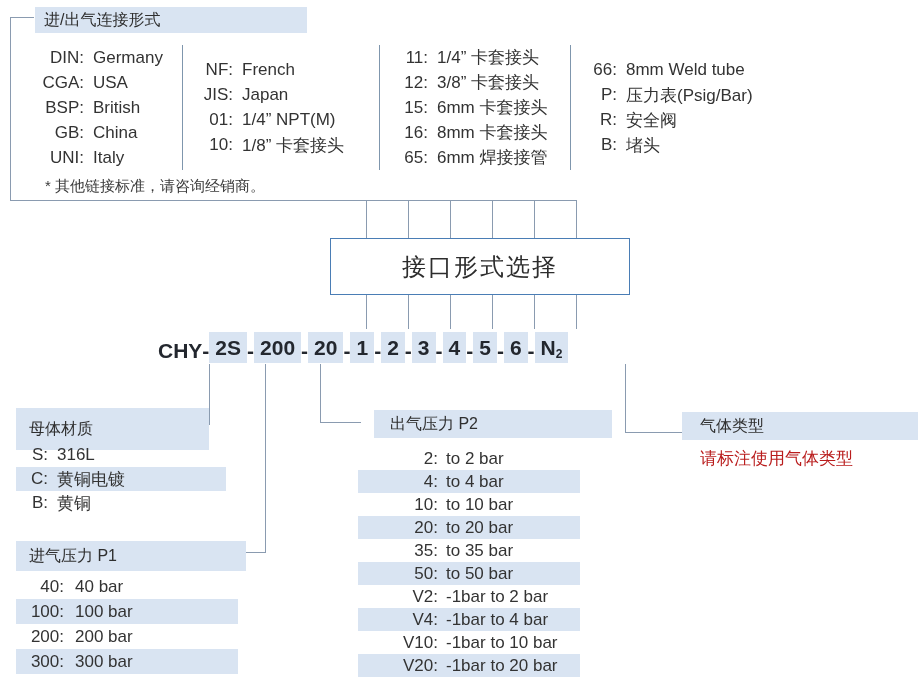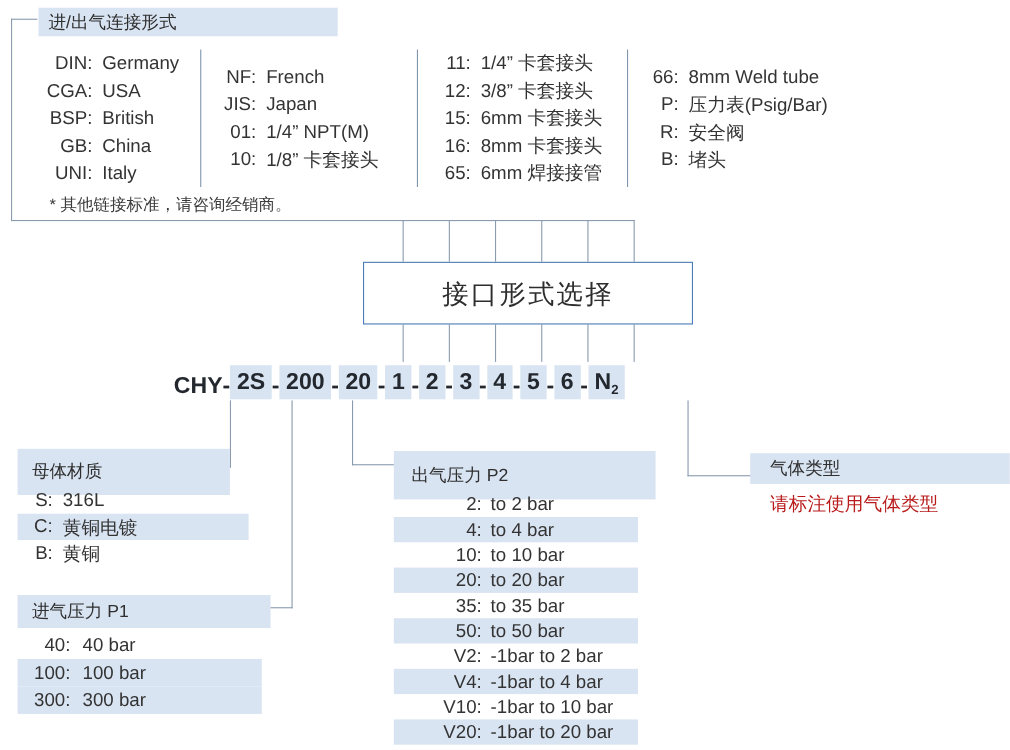--- a/index.html
+++ b/index.html
@@ -79,21 +79,21 @@
   .p1-list .opt-row .code{width:48px;}
   .p1-list .opt-row .val{margin-left:11px;}
 
   .p2-list{left:358px;top:447px;width:222px;}
   .p2-list .opt-row{height:23px;}
   .p2-list .opt-row .code{width:80px;}
   .p2-list .opt-row .val{margin-left:8px;}
 
   .bm-header{left:16px;top:408px;width:180px;height:42px;padding-left:13px;}
   .p1-header{left:16px;top:541px;width:217px;height:30px;padding-left:13px;}
-  .p2-header{left:358px;top:410px;width:222px;height:44px;padding-left:16px;}
+  .p2-header{left:374px;top:410px;width:222px;height:28px;padding-left:16px;}
   .gas-header{left:682px;top:412px;width:228px;height:28px;padding-left:18px;}
   .gas-note{position:absolute;left:700px;top:447px;font-size:17px;color:#b91c1c;}
 </style>
 </head>
 <body>
 
 <div class="page">
 
   <div class="line h" style="left:10px;top:17px;width:24px"></div>
   <div class="line v" style="left:10px;top:17px;height:184px"></div>
@@ -326,20 +326,24 @@
   <div class="opt-list p1-list">
 
   <div class="opt-row">
         <span class="code">40:</span>
         <span class="val">40 bar</span>
       </div>
       <div class="opt-row hl">
         <span class="code">100:</span>
         <span class="val">100 bar</span>
       </div>
+      <div class="opt-row">
+        <span class="code">200:</span>
+        <span class="val">200 bar</span>
+      </div>
       <div class="opt-row hl">
         <span class="code">300:</span>
         <span class="val">300 bar</span>
       </div>
     </div>
 
   <div class="sec-header p2-header">出气压力 P2</div>
   <div class="opt-list p2-list">
 
   <div class="opt-row">

